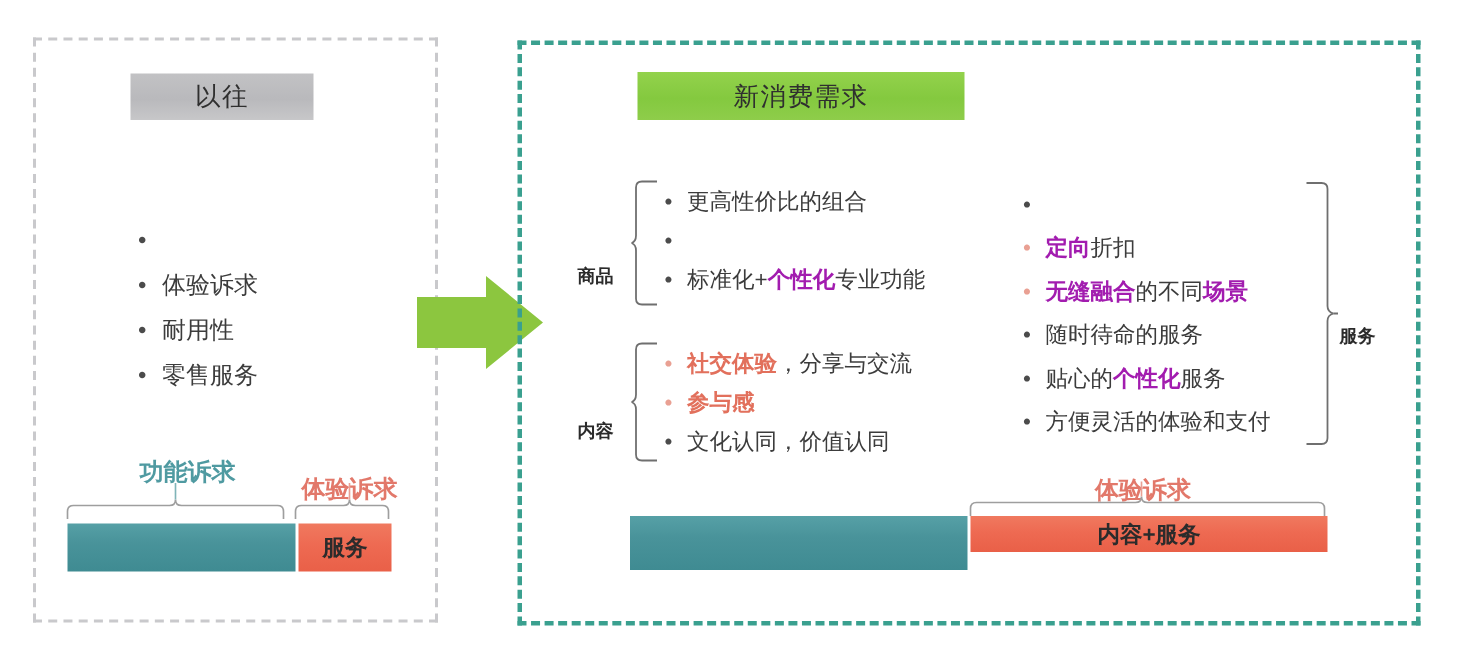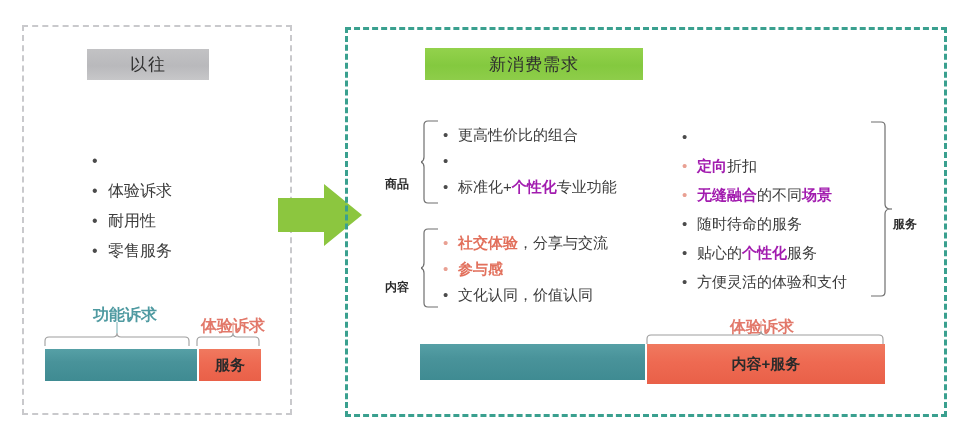--- a/index.html
+++ b/index.html
@@ -104,21 +104,21 @@
   }
   .bar-coral{
     background:linear-gradient(180deg,#f0795f 0%,#ee6a52 45%,#e96048 100%);
   }
 
   
   #bar-old-teal{left:45px;top:349px;width:152px;height:32px;}
   #bar-old-coral{left:199px;top:349px;width:62px;height:32px;}
   
   #bar-new-teal{left:420px;top:344px;width:225px;height:36px;}
-  #bar-new-coral{left:647px;top:344px;width:238px;height:40px;}
+  #bar-new-coral{left:647px;top:344px;width:238px;height:24px;}
 
   .caption{
     position:absolute;
     font-size:16px;font-weight:bold;white-space:nowrap;
   }
   .cap-teal{color:#4f9aa1;}
   .cap-coral{color:#e2786a;margin-top:11px;}
   #cap-old-func{left:93px;top:305px;}
   #cap-old-exp{left:201px;top:305px;}
   #cap-new-exp{left:730px;top:306px;}

